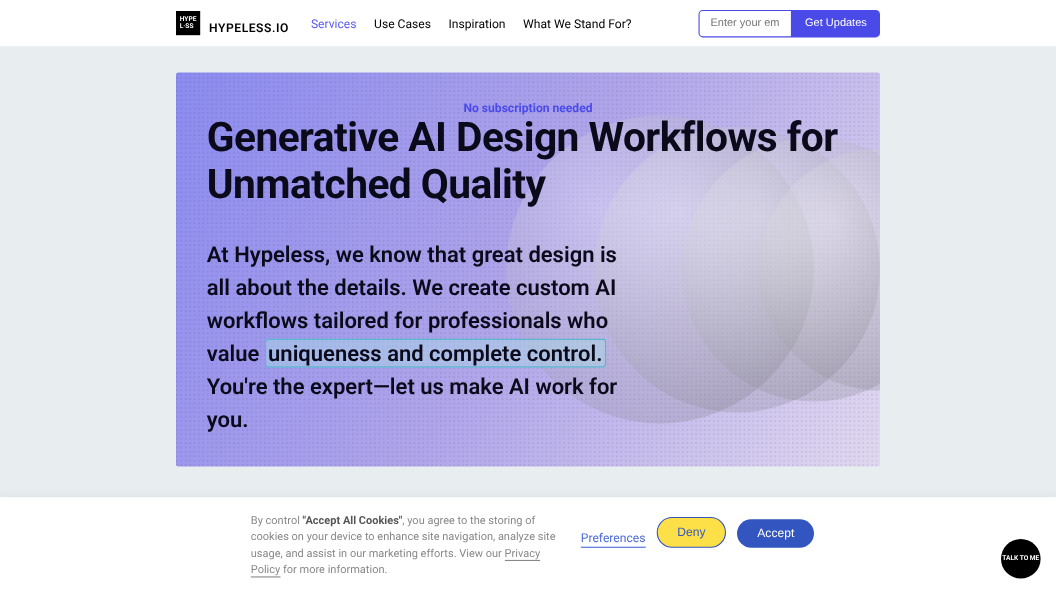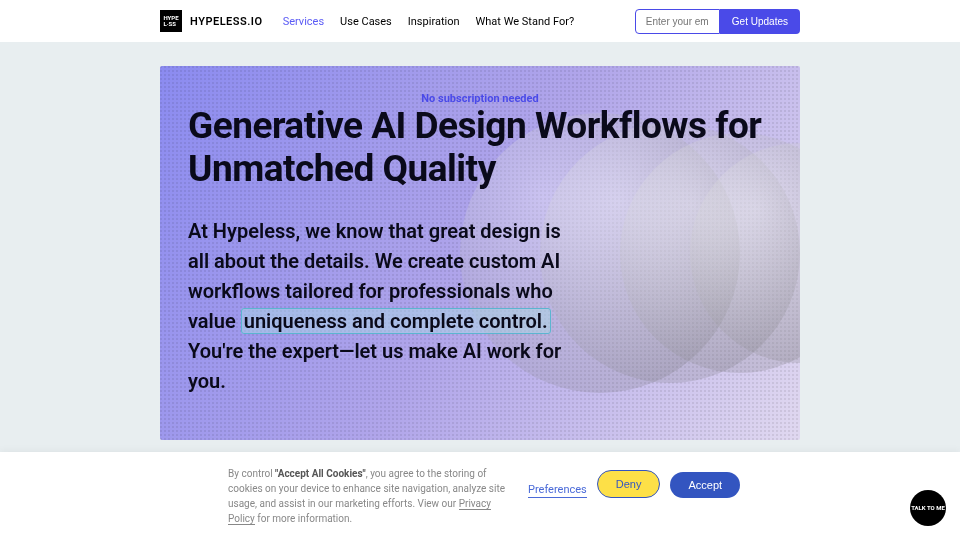--- a/index.html
+++ b/index.html
@@ -1,29 +1,29 @@
 <!DOCTYPE html>
 <html><head>
 <meta charset="utf-8">
 <style>
 *{margin:0;padding:0;box-sizing:border-box}
 body{font-family:-apple-system,BlinkMacSystemFont,'Segoe UI',Roboto,sans-serif;background:#e8eef0;overflow-x:hidden}
 .header{background:#fff;height:42px;display:flex;align-items:center;padding:0 160px;justify-content:space-between}
 .header-left{display:flex;align-items:center;gap:20px}
-.logo{display:flex;align-items:center;gap:8px}
+.logo{display:flex;align-items:flex-end;gap:8px}
 .logo-box{width:22px;height:22px;background:#000;color:#fff;display:flex;align-items:center;justify-content:center;font-size:6px;font-weight:bold;line-height:1}
 .logo-text{font-size:11px;font-weight:600;letter-spacing:0.5px}
 .nav{display:flex;gap:16px}
 .nav-item{font-size:11px;font-weight:400;color:#000;cursor:pointer}
 .nav-item.active{color:#5b5bf5}
 .header-right{display:flex;gap:0}
 .email-input{border:1px solid #4a4ae8;padding:6px 10px;font-size:10px;width:85px;border-radius:4px 0 0 4px;outline:none}
 .updates-btn{background:#4a4ae8;color:#fff;border:none;padding:6px 12px;font-size:10px;border-radius:0 4px 4px 0;cursor:pointer}
 .main{padding:0 160px}
-.hero{background:linear-gradient(120deg,#8b8bf0 0%,#b0a5ea 50%,#e0d8f0 100%);margin-top:24px;padding:26px 28px 44px;border-radius:2px;position:relative;overflow:hidden;min-height:316px}
+.hero{background:linear-gradient(120deg,#8b8bf0 0%,#b0a5ea 50%,#e0d8f0 100%);margin-top:24px;padding:26px 28px 28px;border-radius:2px;position:relative;overflow:hidden;min-height:316px}
 .hero::before{content:'';position:absolute;top:0;left:0;right:0;bottom:0;background-image:radial-gradient(circle at 1px 1px,rgba(0,0,0,0.08) 1px,transparent 0);background-size:4px 4px;pointer-events:none}
 .circles{position:absolute;right:-80px;top:50%;transform:translateY(-50%);pointer-events:none}
 .circle{position:absolute;border-radius:50%;background:radial-gradient(circle at 30% 30%,rgba(255,255,255,0.3),rgba(0,0,0,0.15))}
 .c1{width:280px;height:280px;right:140px;top:-140px}
 .c2{width:260px;height:260px;right:80px;top:-130px}
 .c3{width:240px;height:240px;right:20px;top:-120px}
 .c4{width:220px;height:220px;right:-30px;top:-110px}
 .no-sub{color:#4a4ae8;font-size:11px;font-weight:700;text-align:center;position:relative;z-index:2}
 .hero h1{font-size:37px;font-weight:700;line-height:1.15;max-width:575px;position:relative;z-index:2;color:#0a0a1a;letter-spacing:-0.5px}
 .hero-desc{margin-top:26px;font-size:20px;font-weight:600;line-height:1.5;max-width:375px;position:relative;z-index:2;color:#0a0a1a}

